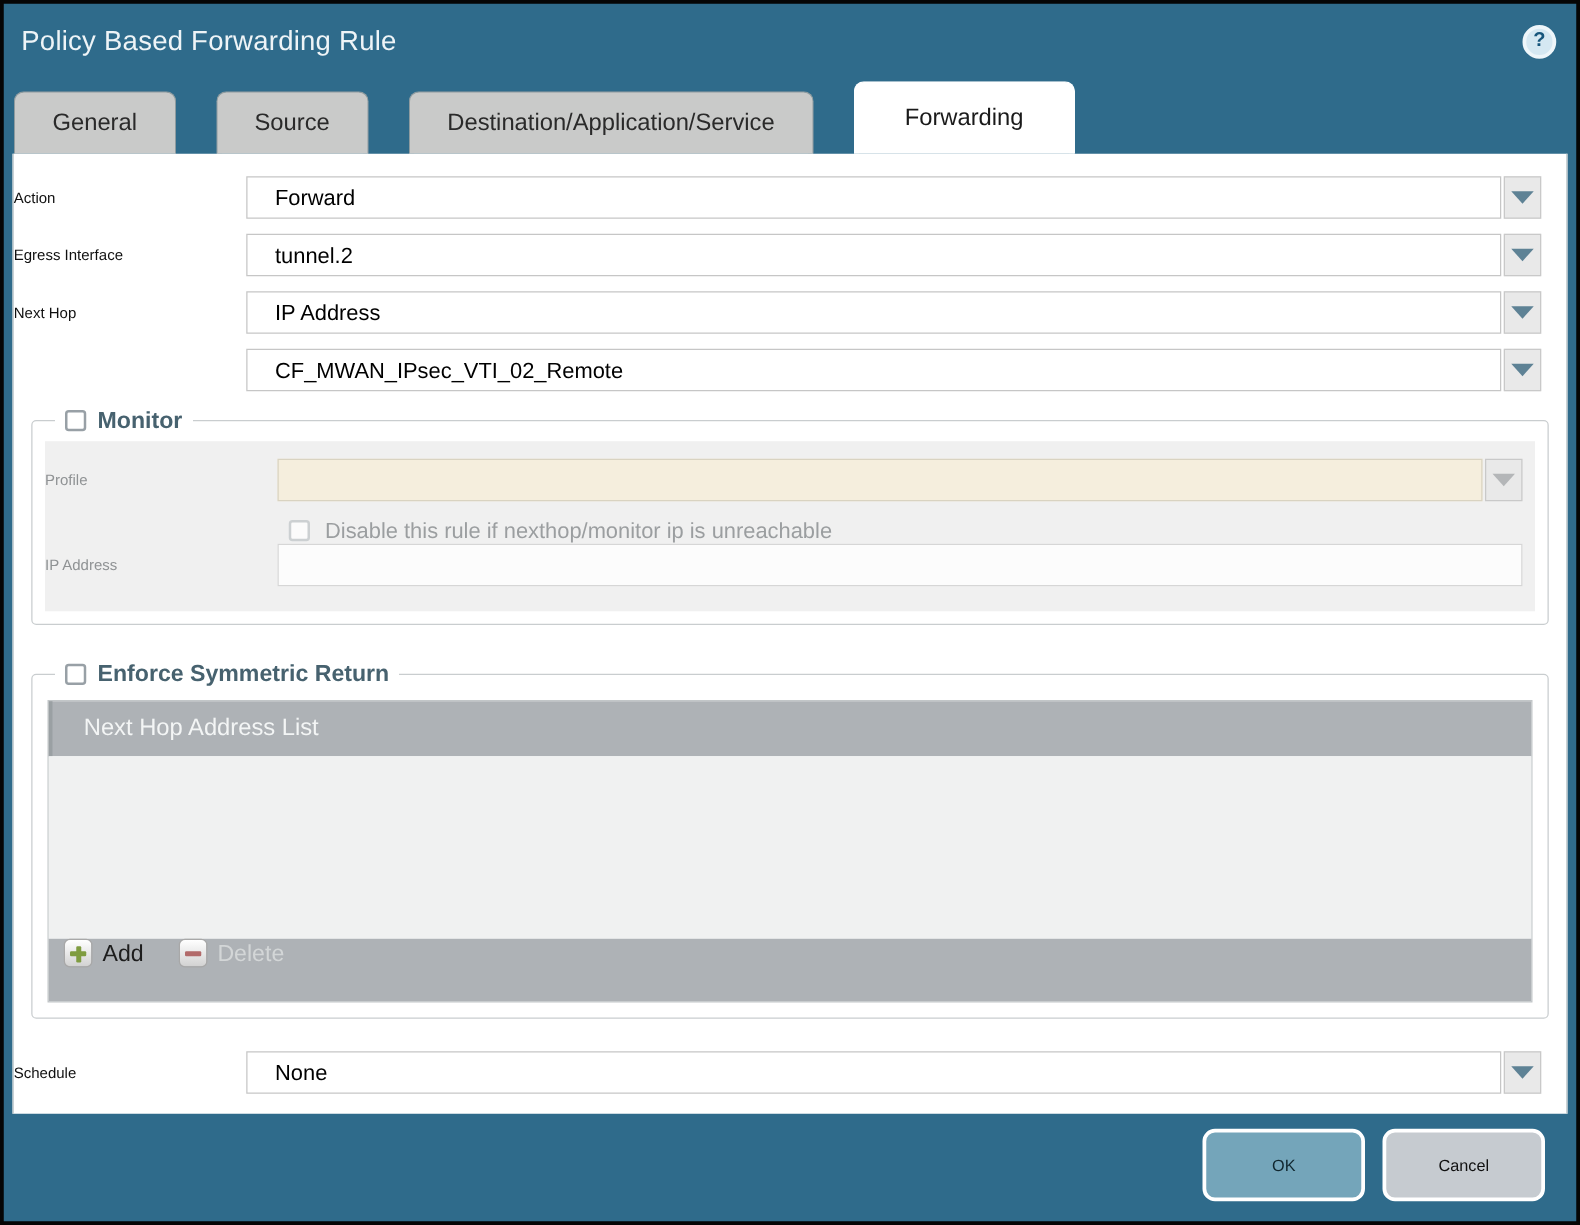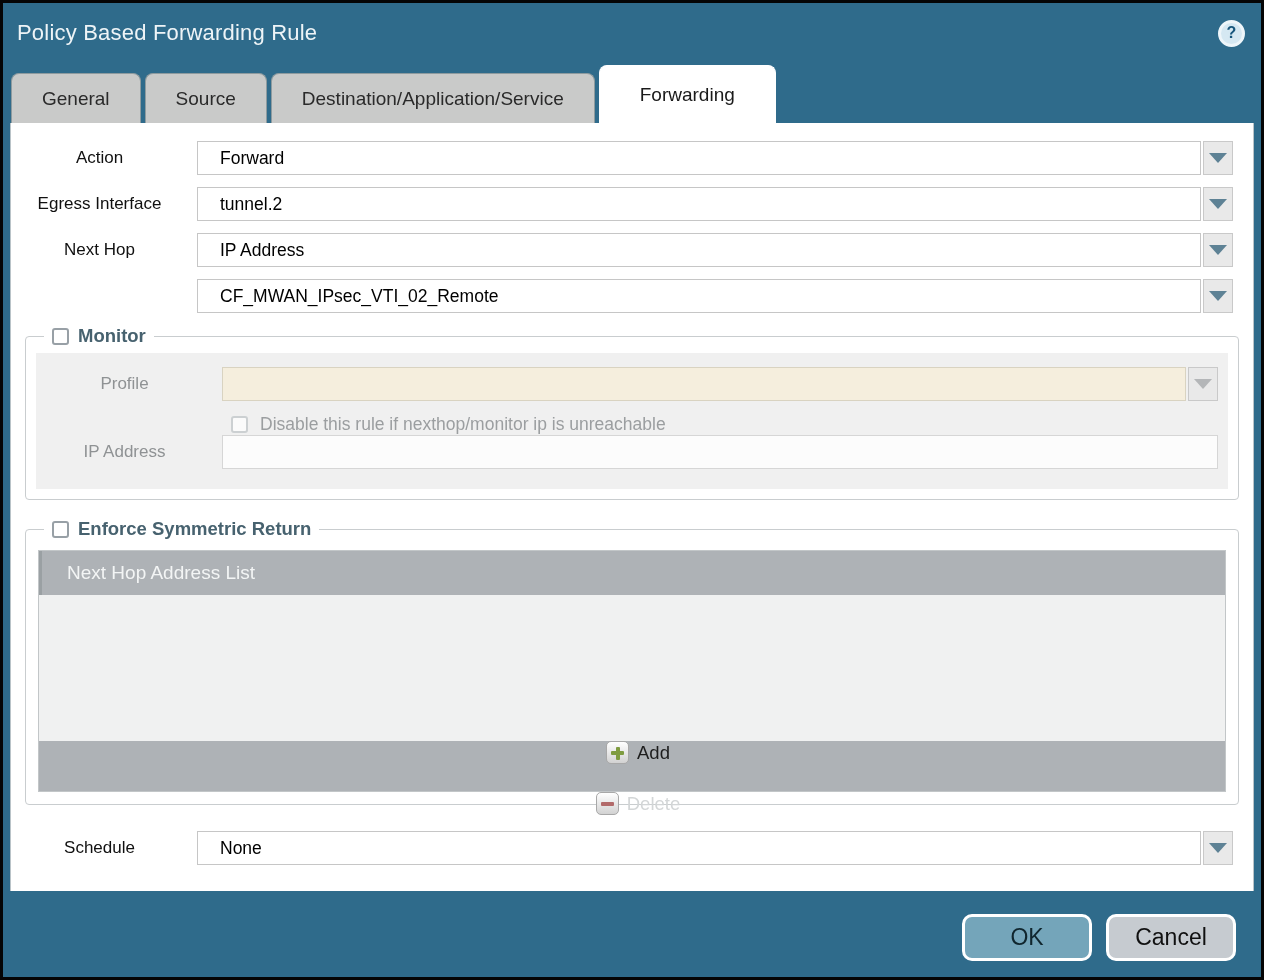--- a/index.html
+++ b/index.html
@@ -37,20 +37,21 @@
     color: #17567c;
     font-size: 16px; font-weight: bold;
     display: flex; align-items: center; justify-content: center;
     cursor: pointer;
   }
   
   .tabs {
     height: 60px;
     display: flex; align-items: flex-end;
     padding-left: 8px;
+    gap: 28px;
   }
   .tab {
     background: #c9cac9;
     border: 1px solid #8e9b9f;
     border-bottom: none;
     border-radius: 8px 8px 0 0;
     height: 50px;
     display: flex; align-items: center; justify-content: center;
     padding: 0 30px;
     font-size: 19px;
@@ -75,23 +76,23 @@
     border-right: 1px solid #b9c3c8;
     padding-top: 18px;
   }
   
   .frow {
     display: flex; align-items: center;
     margin: 0 20px 12px 0;
   }
   .flabel {
     width: 186px;
-    text-align: center;
+    text-align: left;
     padding-right: 9px;
-    font-size: 17px;
+    font-size: 12px;
     color: #101010;
     flex-shrink: 0;
   }
   .flabel.gray { color: #8f9294; }
   .fieldwrap { flex: 1; display: flex; align-items: stretch; }
   input.combo, input.txt {
     flex: 1;
     height: 34px;
     border: 1px solid #c6c6c6;
     font-family: "Liberation Sans", sans-serif;
@@ -163,42 +164,41 @@
   }
   .inline-cb-row {
     display: flex; align-items: center; gap: 12px;
     margin-left: 195px; margin-top: 13px;
   }
   .inline-cb-row .cb-label {
     font-size: 17.5px;
     color: #9b9ea0;
   }
   
-  .sym-fieldset { margin-top: 18px; }
+  .sym-fieldset { margin-top: 28px; }
   .nh-table {
     margin: 10px 2px 2px 2px;
     border: 1px solid #c2c6c8;
   }
   .nh-thead {
     height: 44px;
     background: #aeb2b6;
     border-left: 3px solid #9aa0a3;
     display: flex; align-items: center;
     padding-left: 25px;
     color: #f3f5f5;
     font-size: 19px;
   }
   .nh-tbody { height: 146px; background: #f0f1f1; }
   .nh-tfoot {
     height: 50px;
     background: #aeb2b6;
-    display: flex; align-items: center;
+    display: flex; align-items: flex-start;
     gap: 28px;
     padding-left: 12px;
-    flex-direction: column;
   }
   .tbl-btn {
     display: flex; align-items: center; gap: 8px;
     cursor: pointer; background: none; border: none;
     font-family: "Liberation Sans", sans-serif;
     padding: 0;
   }
   .tbl-btn.disabled { cursor: default; }
   .icon-sq {
     width: 23px; height: 23px;
@@ -227,25 +227,25 @@
   .tbl-btn.disabled .lbl { color: #d3d6d7; }
   
   .schedule-row { margin-top: 26px; }
   
   .footer-btns {
     position: absolute;
     right: 25px; bottom: 16px;
     display: flex; gap: 14px;
   }
   .btn {
-    width: 130px; height: 47px;
+    width: 130px; height: 58px;
     border-radius: 10px;
     border: 3px solid #ffffff;
     font-family: "Liberation Sans", sans-serif;
-    font-size: 23px;
+    font-size: 13px;
     display: flex; align-items: center; justify-content: center;
     cursor: pointer;
   }
   .btn-ok { background: #74a5ba; color: #10262e; }
   .btn-cancel { background: #c6cbd0; color: #101010; }
 </style>
 </head>
 <body>
 
 <div class="dialog">

